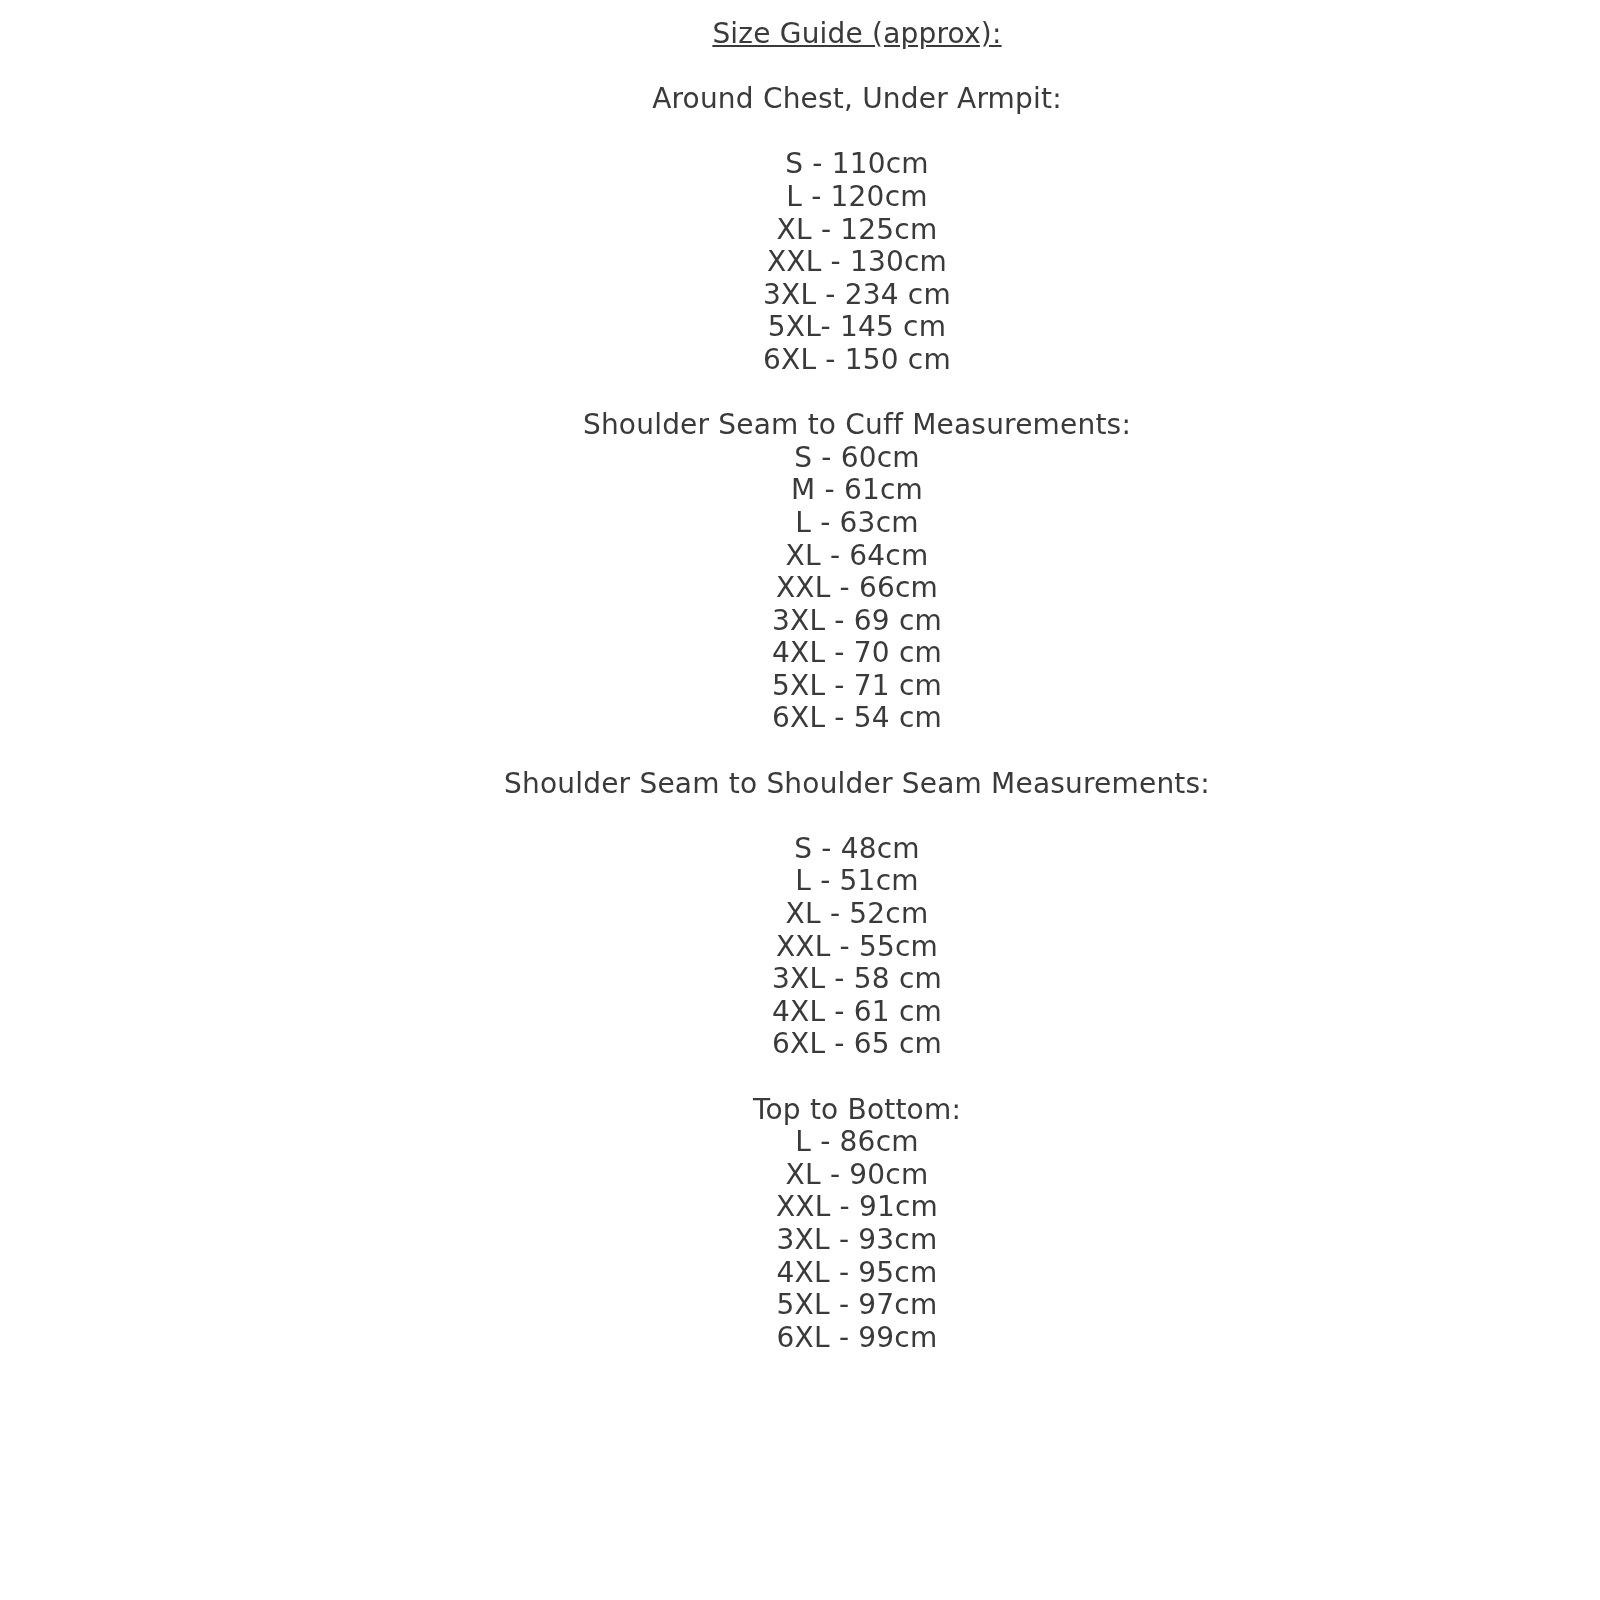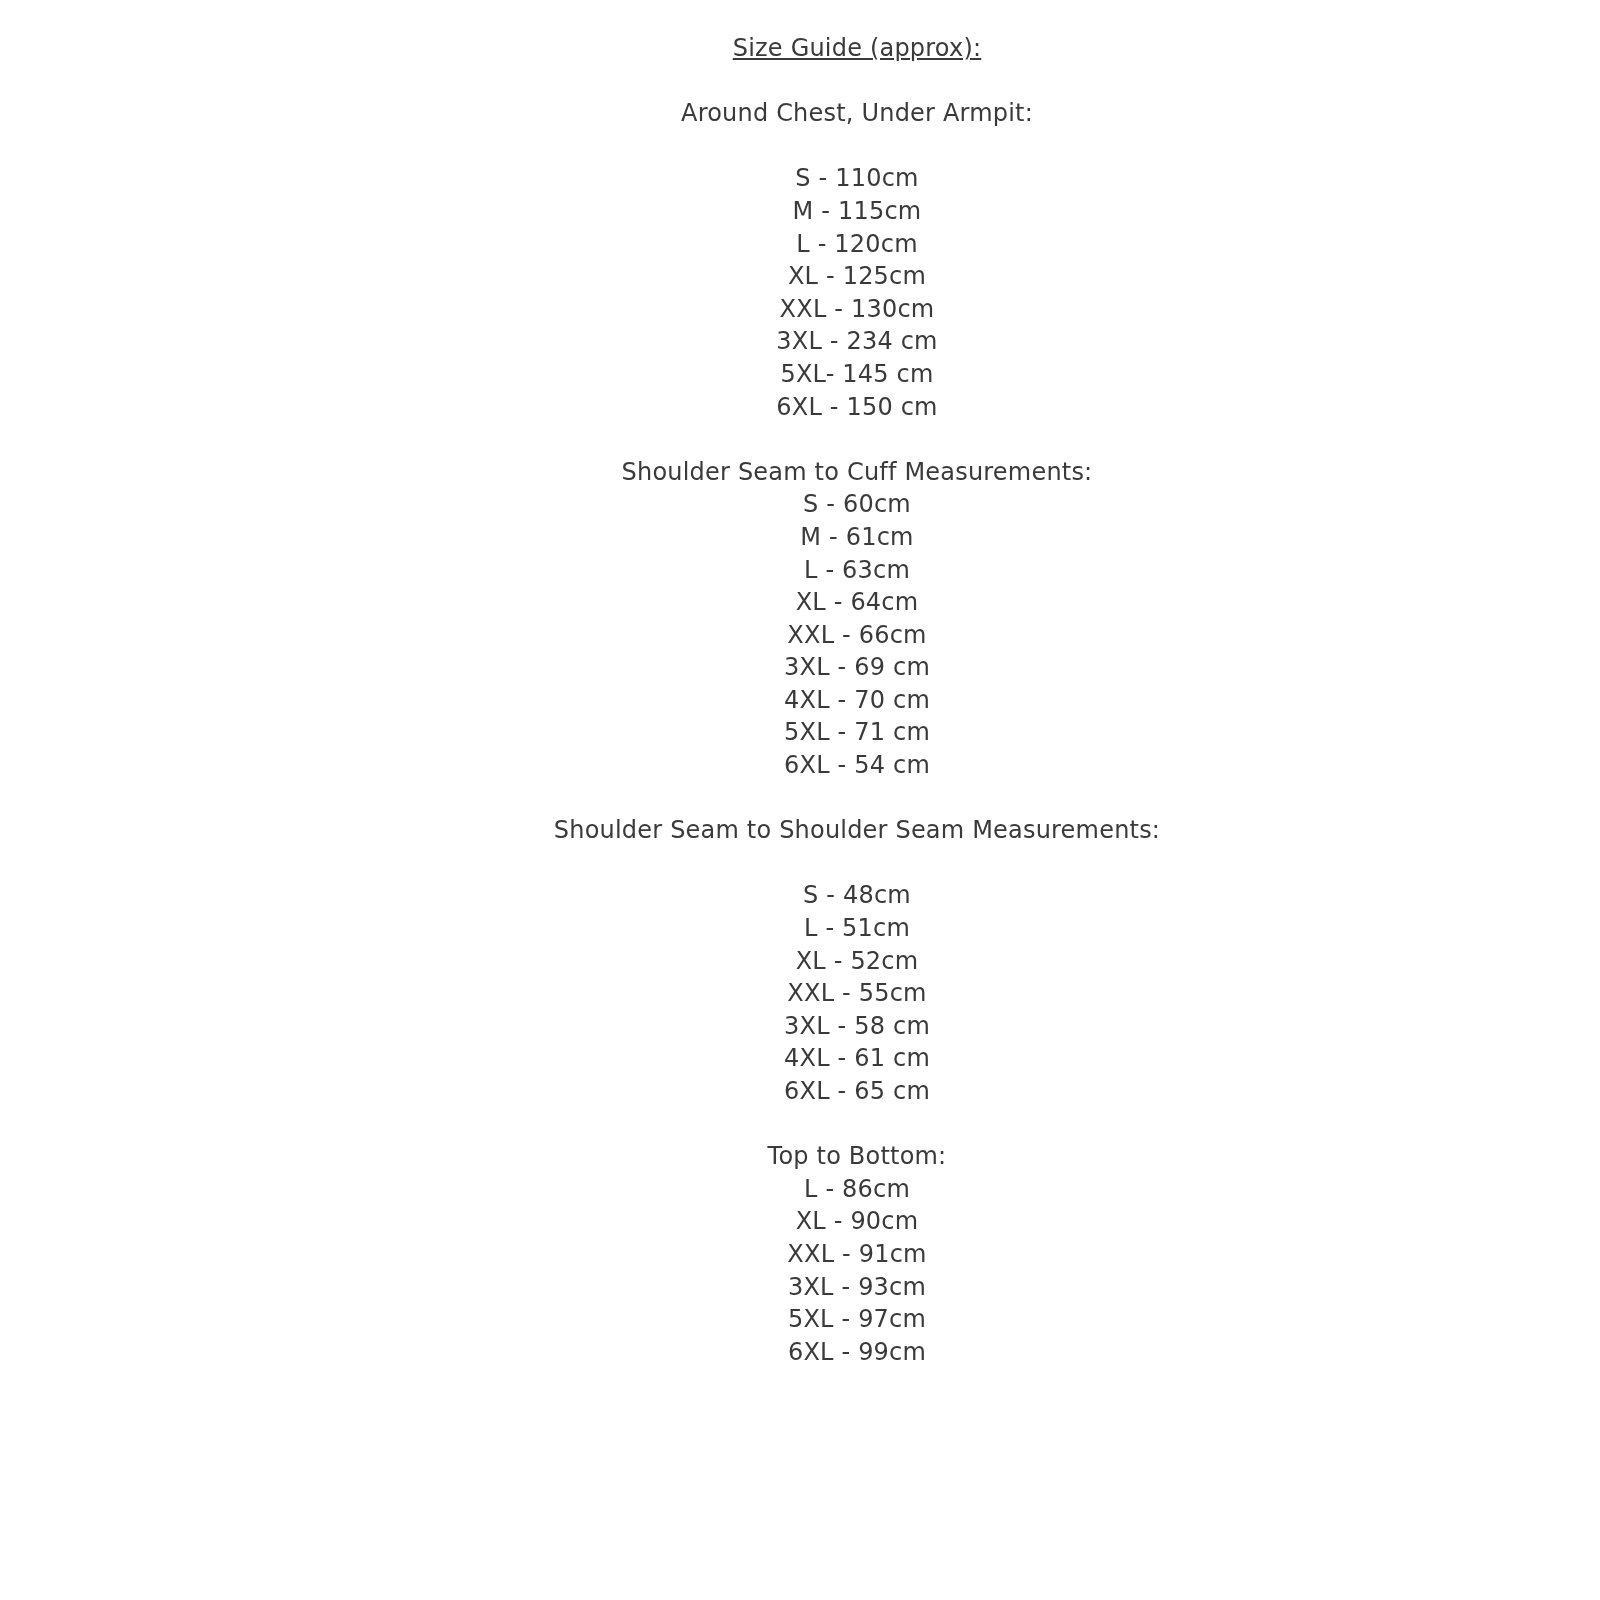--- a/index.html
+++ b/index.html
@@ -10,43 +10,42 @@
   body {
     width: 1600px;
     height: 1600px;
     overflow: hidden;
     font-family: "DejaVu Sans", "Liberation Sans", sans-serif;
     color: #3a3a3a;
   }
   .doc {
     box-sizing: border-box;
     width: 100%;
-    padding-top: 32px;
+    padding-top: 18px;
     
     padding-left: 114px;
     text-align: center;
-    font-size: 24px;
+    font-size: 28px;
     line-height: 32.6px;
     letter-spacing: 0.2px;
   }
   .line { white-space: pre; }
   .spacer { height: 32.6px; }
   .title { text-decoration: underline; }
 </style>
 </head>
 <body style="background: rgb(255, 255, 255); color: rgb(58, 58, 58);">
 
 <div class="doc">
   <div class="line title">Size Guide (approx):</div>
   <div class="spacer"></div>
   <div id="sections">
       <div class="line">Around Chest, Under Armpit:</div>
       <div class="spacer"></div>
       <div class="line">S - 110cm</div>
-      <div class="line">M - 115cm</div>
       <div class="line">L - 120cm</div>
       <div class="line">XL - 125cm</div>
       <div class="line">XXL - 130cm</div>
       <div class="line">3XL - 234 cm</div>
       <div class="line">5XL- 145 cm</div>
       <div class="line">6XL - 150 cm</div>
       <div class="spacer"></div>
       <div class="line">Shoulder Seam to Cuff Measurements:</div>
       <div class="line">S - 60cm</div>
       <div class="line">M - 61cm</div>
@@ -66,16 +65,17 @@
       <div class="line">XXL - 55cm</div>
       <div class="line">3XL - 58 cm</div>
       <div class="line">4XL - 61 cm</div>
       <div class="line">6XL - 65 cm</div>
       <div class="spacer"></div>
       <div class="line">Top to Bottom:</div>
       <div class="line">L - 86cm</div>
       <div class="line">XL - 90cm</div>
       <div class="line">XXL - 91cm</div>
       <div class="line">3XL - 93cm</div>
+      <div class="line">4XL - 95cm</div>
       <div class="line">5XL - 97cm</div>
       <div class="line">6XL - 99cm</div>
     </div>
 </div>
 
 </body></html>

